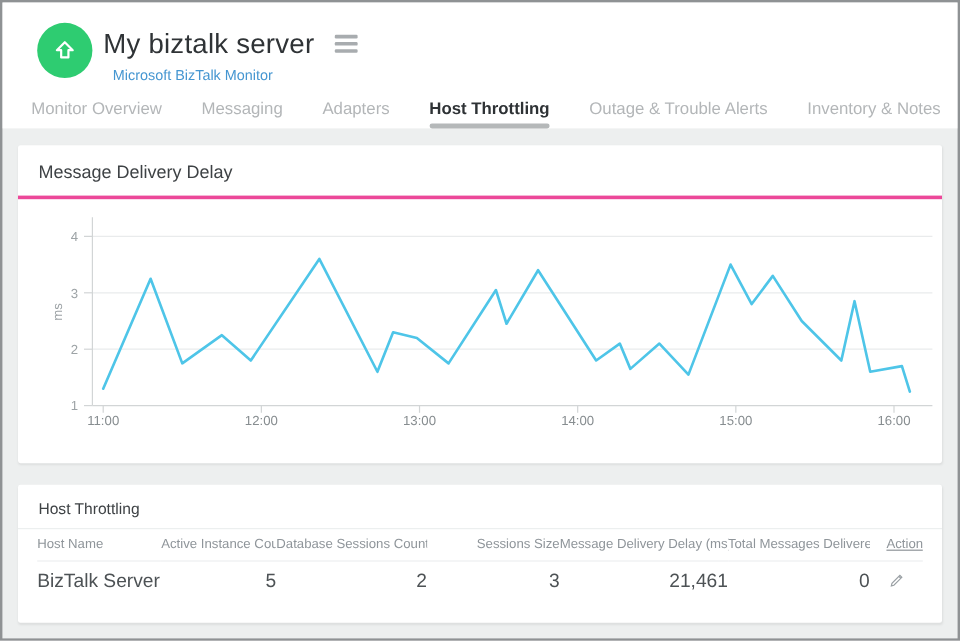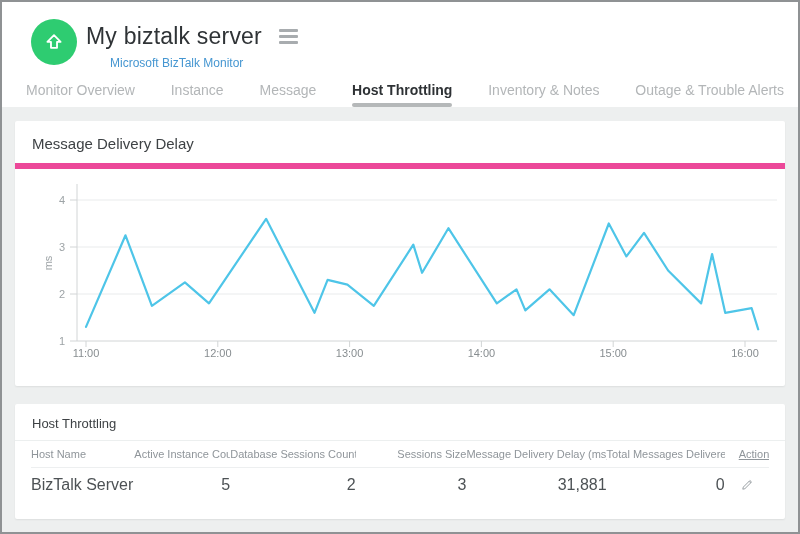--- a/index.html
+++ b/index.html
@@ -9,31 +9,31 @@
     font-family:"Liberation Sans",sans-serif;
   }
   
   .header{background:#ffffff;height:105px;position:relative;}
   .avatar{position:absolute;left:29px;top:17px;width:46px;height:46px;border-radius:50%;
     display:flex;align-items:center;justify-content:center;}
   .title-row{position:absolute;left:84px;top:21px;display:flex;align-items:center;gap:15px;justify-content:space-between;}
   .page-title{font-size:23px;color:#2f3336;letter-spacing:.2px;}
   .burger{display:flex;flex-direction:column;gap:3px;cursor:pointer;padding:2px;}
   .burger span{display:block;width:19px;height:3px;background:#a8acaf;border-radius:1px;}
-  .subtitle{position:absolute;left:108px;top:54px;font-size:12px;color:#4596d1;cursor:pointer;}
+  .subtitle{position:absolute;left:92px;top:54px;font-size:12px;color:#4596d1;cursor:pointer;}
   .tabs{position:absolute;left:24px;right:14px;bottom:0;display:flex;justify-content:space-between;
     font-size:14px;color:#b3b6b8;}
   .tab{position:relative;padding-bottom:9px;white-space:nowrap;cursor:pointer;}
   .tab.active{color:#2e3235;font-weight:bold;}
   .tab .underline{position:absolute;left:0;right:0;bottom:0;height:4px;background:#b5b8b9;border-radius:2px;}
   
   .main{padding:14px 13px 13px 13px;}
   .panel{background:#ffffff;border-radius:2px;box-shadow:0 1px 2px rgba(0,0,0,.07);}
   .panel-chart{height:265px;}
-  .panel-chart .panel-title{font-size:15px;color:#3e4245;padding:14px 17px 11px;border-bottom:6px solid #ec4899;}
+  .panel-chart .panel-title{font-size:15px;color:#3e4245;padding:14px 17px 11px;border-bottom:3px solid #ec4899;}
   .panel-table{margin-top:18px;height:115px;}
   .panel-table .panel-title{font-size:13px;color:#3e4245;padding:12px 17px 9px;border-bottom:1px solid #ecefef;}
   .chart-wrap{padding:2px 0 0 0;}
   svg text{font-family:"Liberation Sans",sans-serif;}
   
   table{width:738px;margin:0 16px;border-collapse:collapse;table-layout:fixed;}
   th{font-size:11px;color:#8f959a;font-weight:normal;text-align:right;padding:7px 0 7px 0;white-space:nowrap;overflow:hidden;}
   td{font-size:16px;color:#4d5255;text-align:right;padding:8px 0;border-top:1px solid #edeff0;white-space:nowrap;}
   th.al-left,td.al-left{text-align:left;margin-top:26px;}
   th.al-action,td.al-action{text-align:left;padding-left:14px;text-decoration:underline;}
@@ -55,25 +55,25 @@
       <div class="page-title">My biztalk server</div>
       <div class="burger">
         <span></span>
           <span></span>
           <span></span>
       </div>
     </div>
     <div class="subtitle" style="color: rgb(69, 150, 209);">Microsoft BizTalk Monitor</div>
     <div class="tabs">
         <div class="tab">Monitor Overview</div>
-        <div class="tab">Instance</div>
-        <div class="tab">Message</div>
+        <div class="tab">Messaging</div>
+        <div class="tab">Adapters</div>
         <div class="tab active">Host Throttling<div class="underline"></div></div>
+        <div class="tab">Outage &amp; Trouble Alerts</div>
         <div class="tab">Inventory &amp; Notes</div>
-        <div class="tab">Outage &amp; Trouble Alerts</div>
       </div>
   </div>
 
   <div class="main">
 
     <div class="panel panel-chart">
       <div class="panel-title">Message Delivery Delay</div>
       <div class="chart-wrap">
         <svg id="delay-chart" width="770" height="212" viewBox="0 0 770 212">
             <line x1="55" y1="170" x2="62" y2="170" stroke="#d2d5d6" stroke-width="1"></line>
@@ -129,21 +129,21 @@
               <th class="al-right">Total Messages Delivered</th>
               <th class="al-action">Action</th>
             </tr>
           </thead>
         <tbody>
             <tr>
               <td class="al-left">BizTalk Server</td>
               <td class="al-right">5</td>
               <td class="al-right">2</td>
               <td class="al-right">3</td>
-              <td class="al-right">31,881</td>
+              <td class="al-right">21,461</td>
               <td class="al-right">0</td>
               <td class="al-action"><button class="edit-btn"><svg width="13" height="13" viewBox="0 0 13 13">
                     <path d="M1.8 11.2 l0.5 -2.1 6.6 -6.6 1.6 1.6 -6.6 6.6 z" fill="none" stroke="#9aa0a4" stroke-width="1"></path>
                     <line x1="8.1" y1="3.3" x2="9.7" y2="4.9" stroke="#9aa0a4" stroke-width="1"></line>
                   </svg></button></td>
             </tr>
           </tbody>
       </table>
     </div>
 

